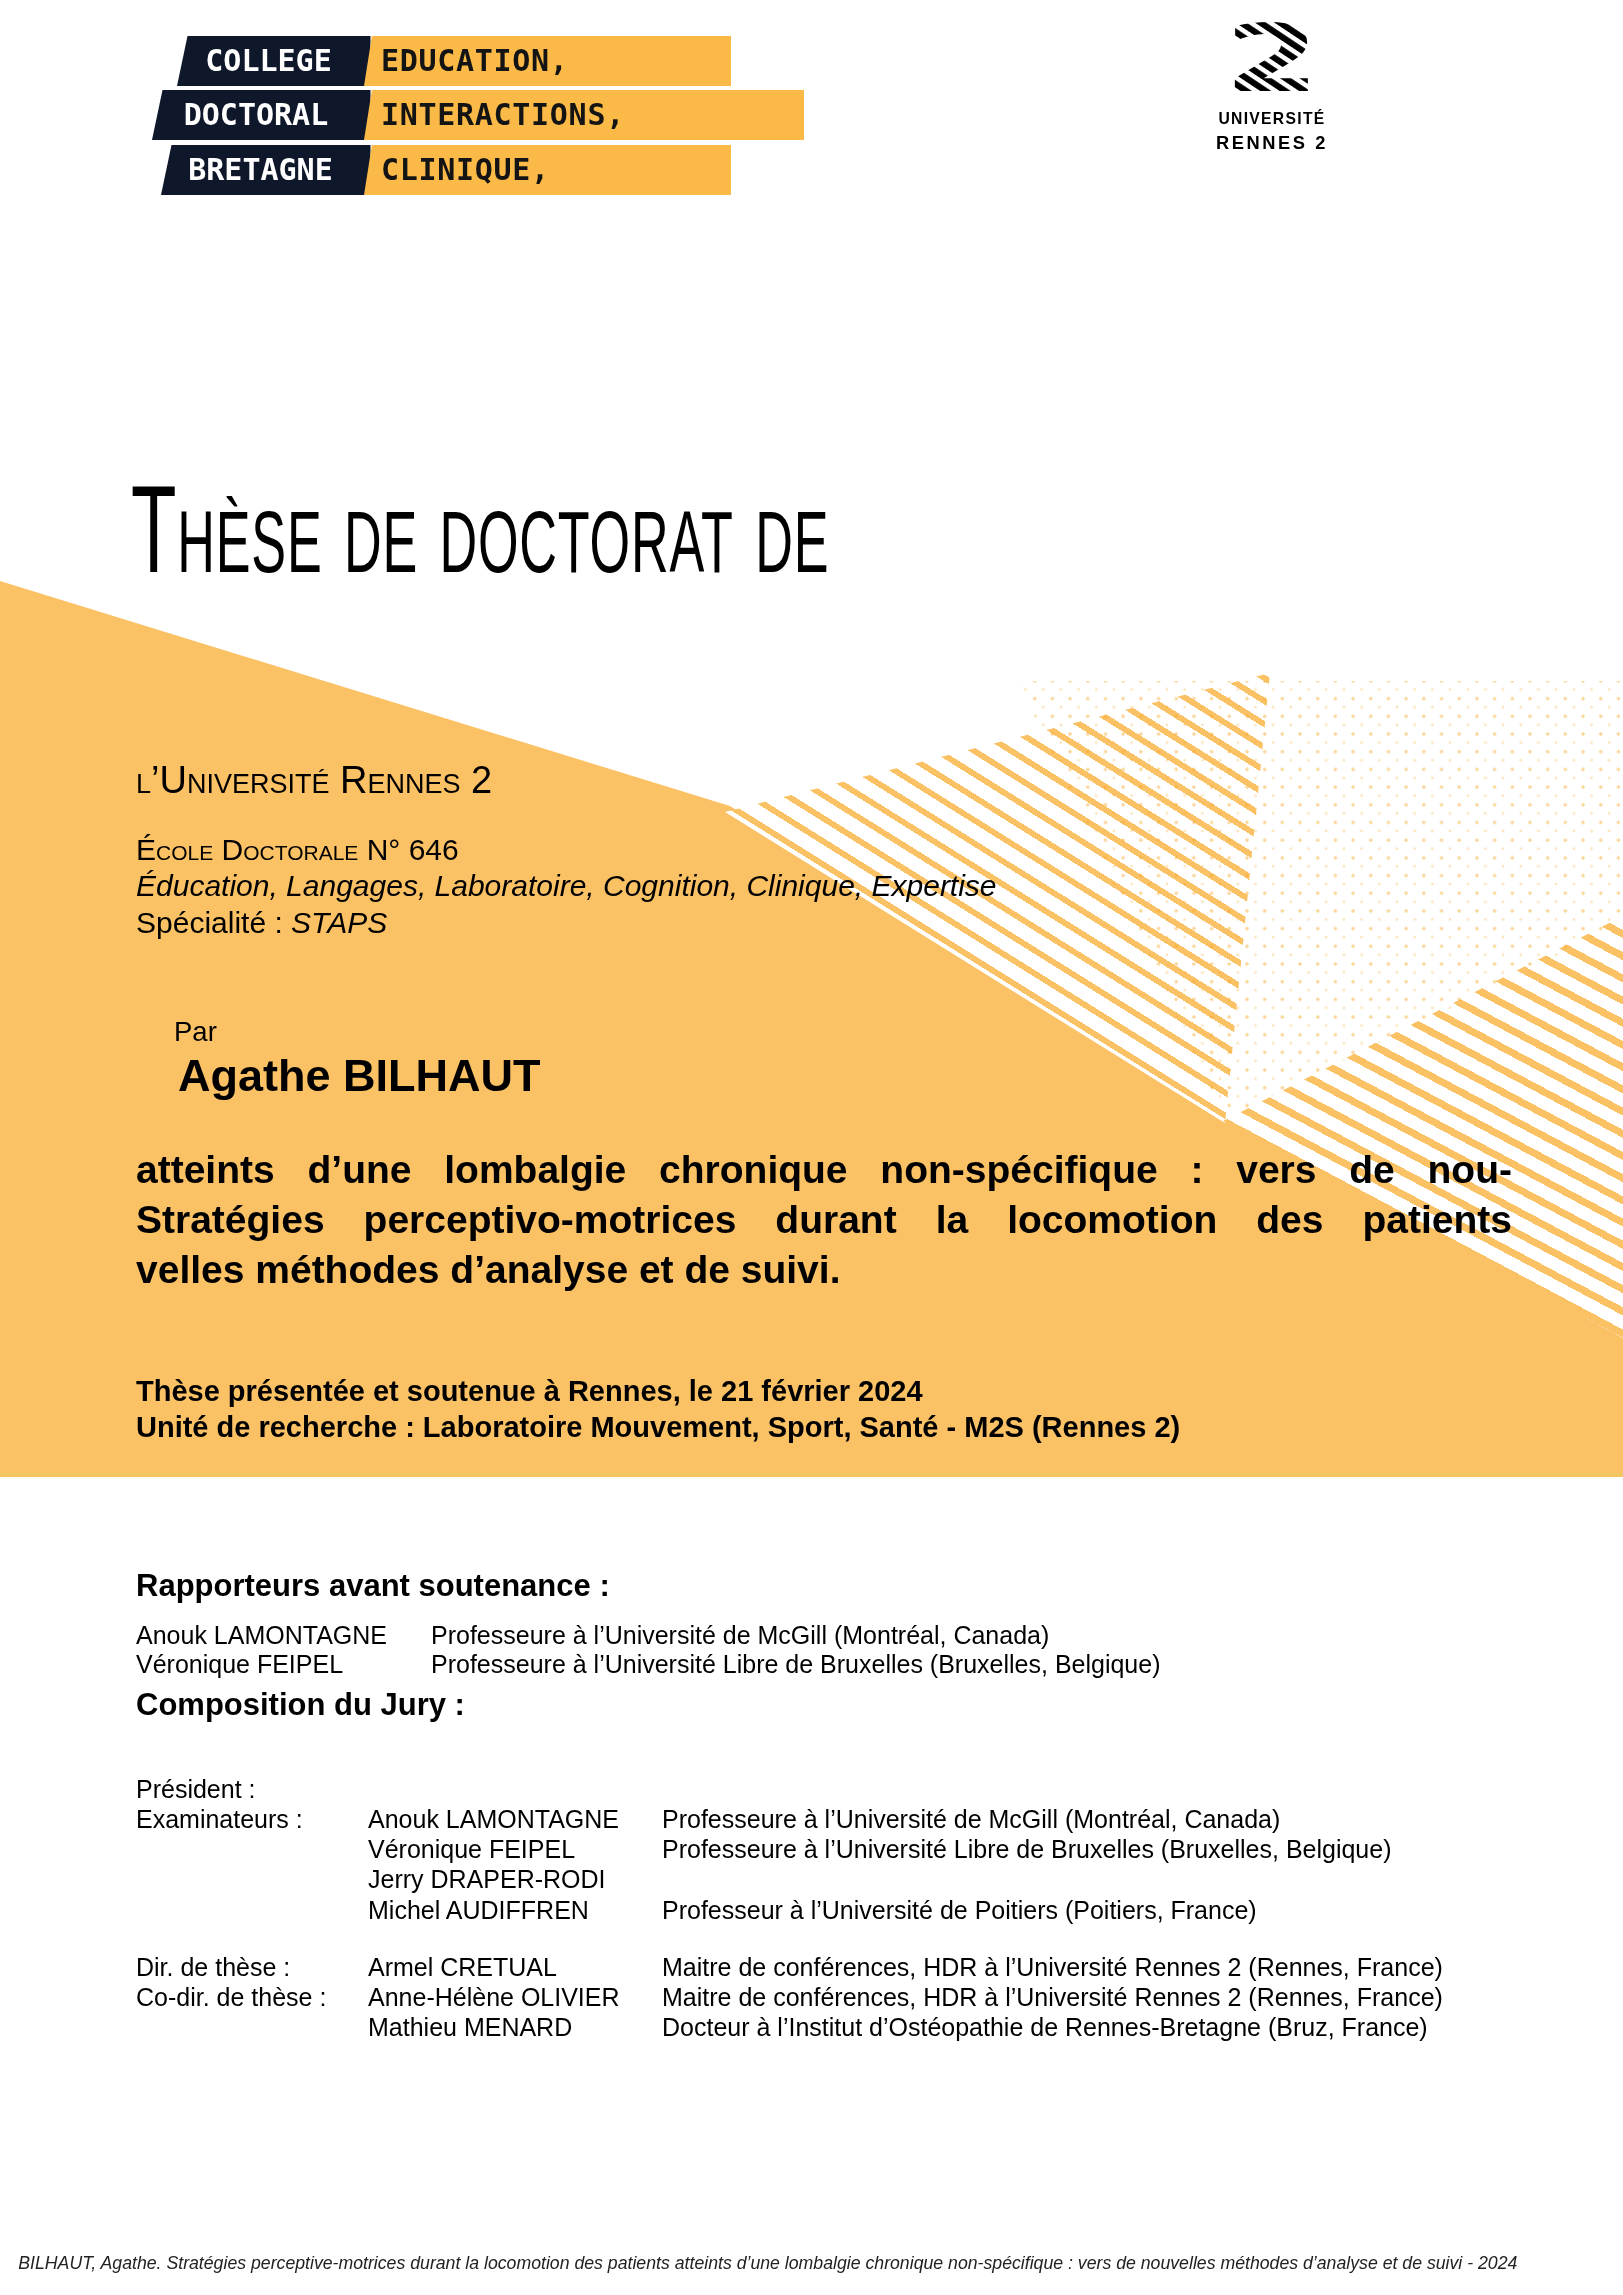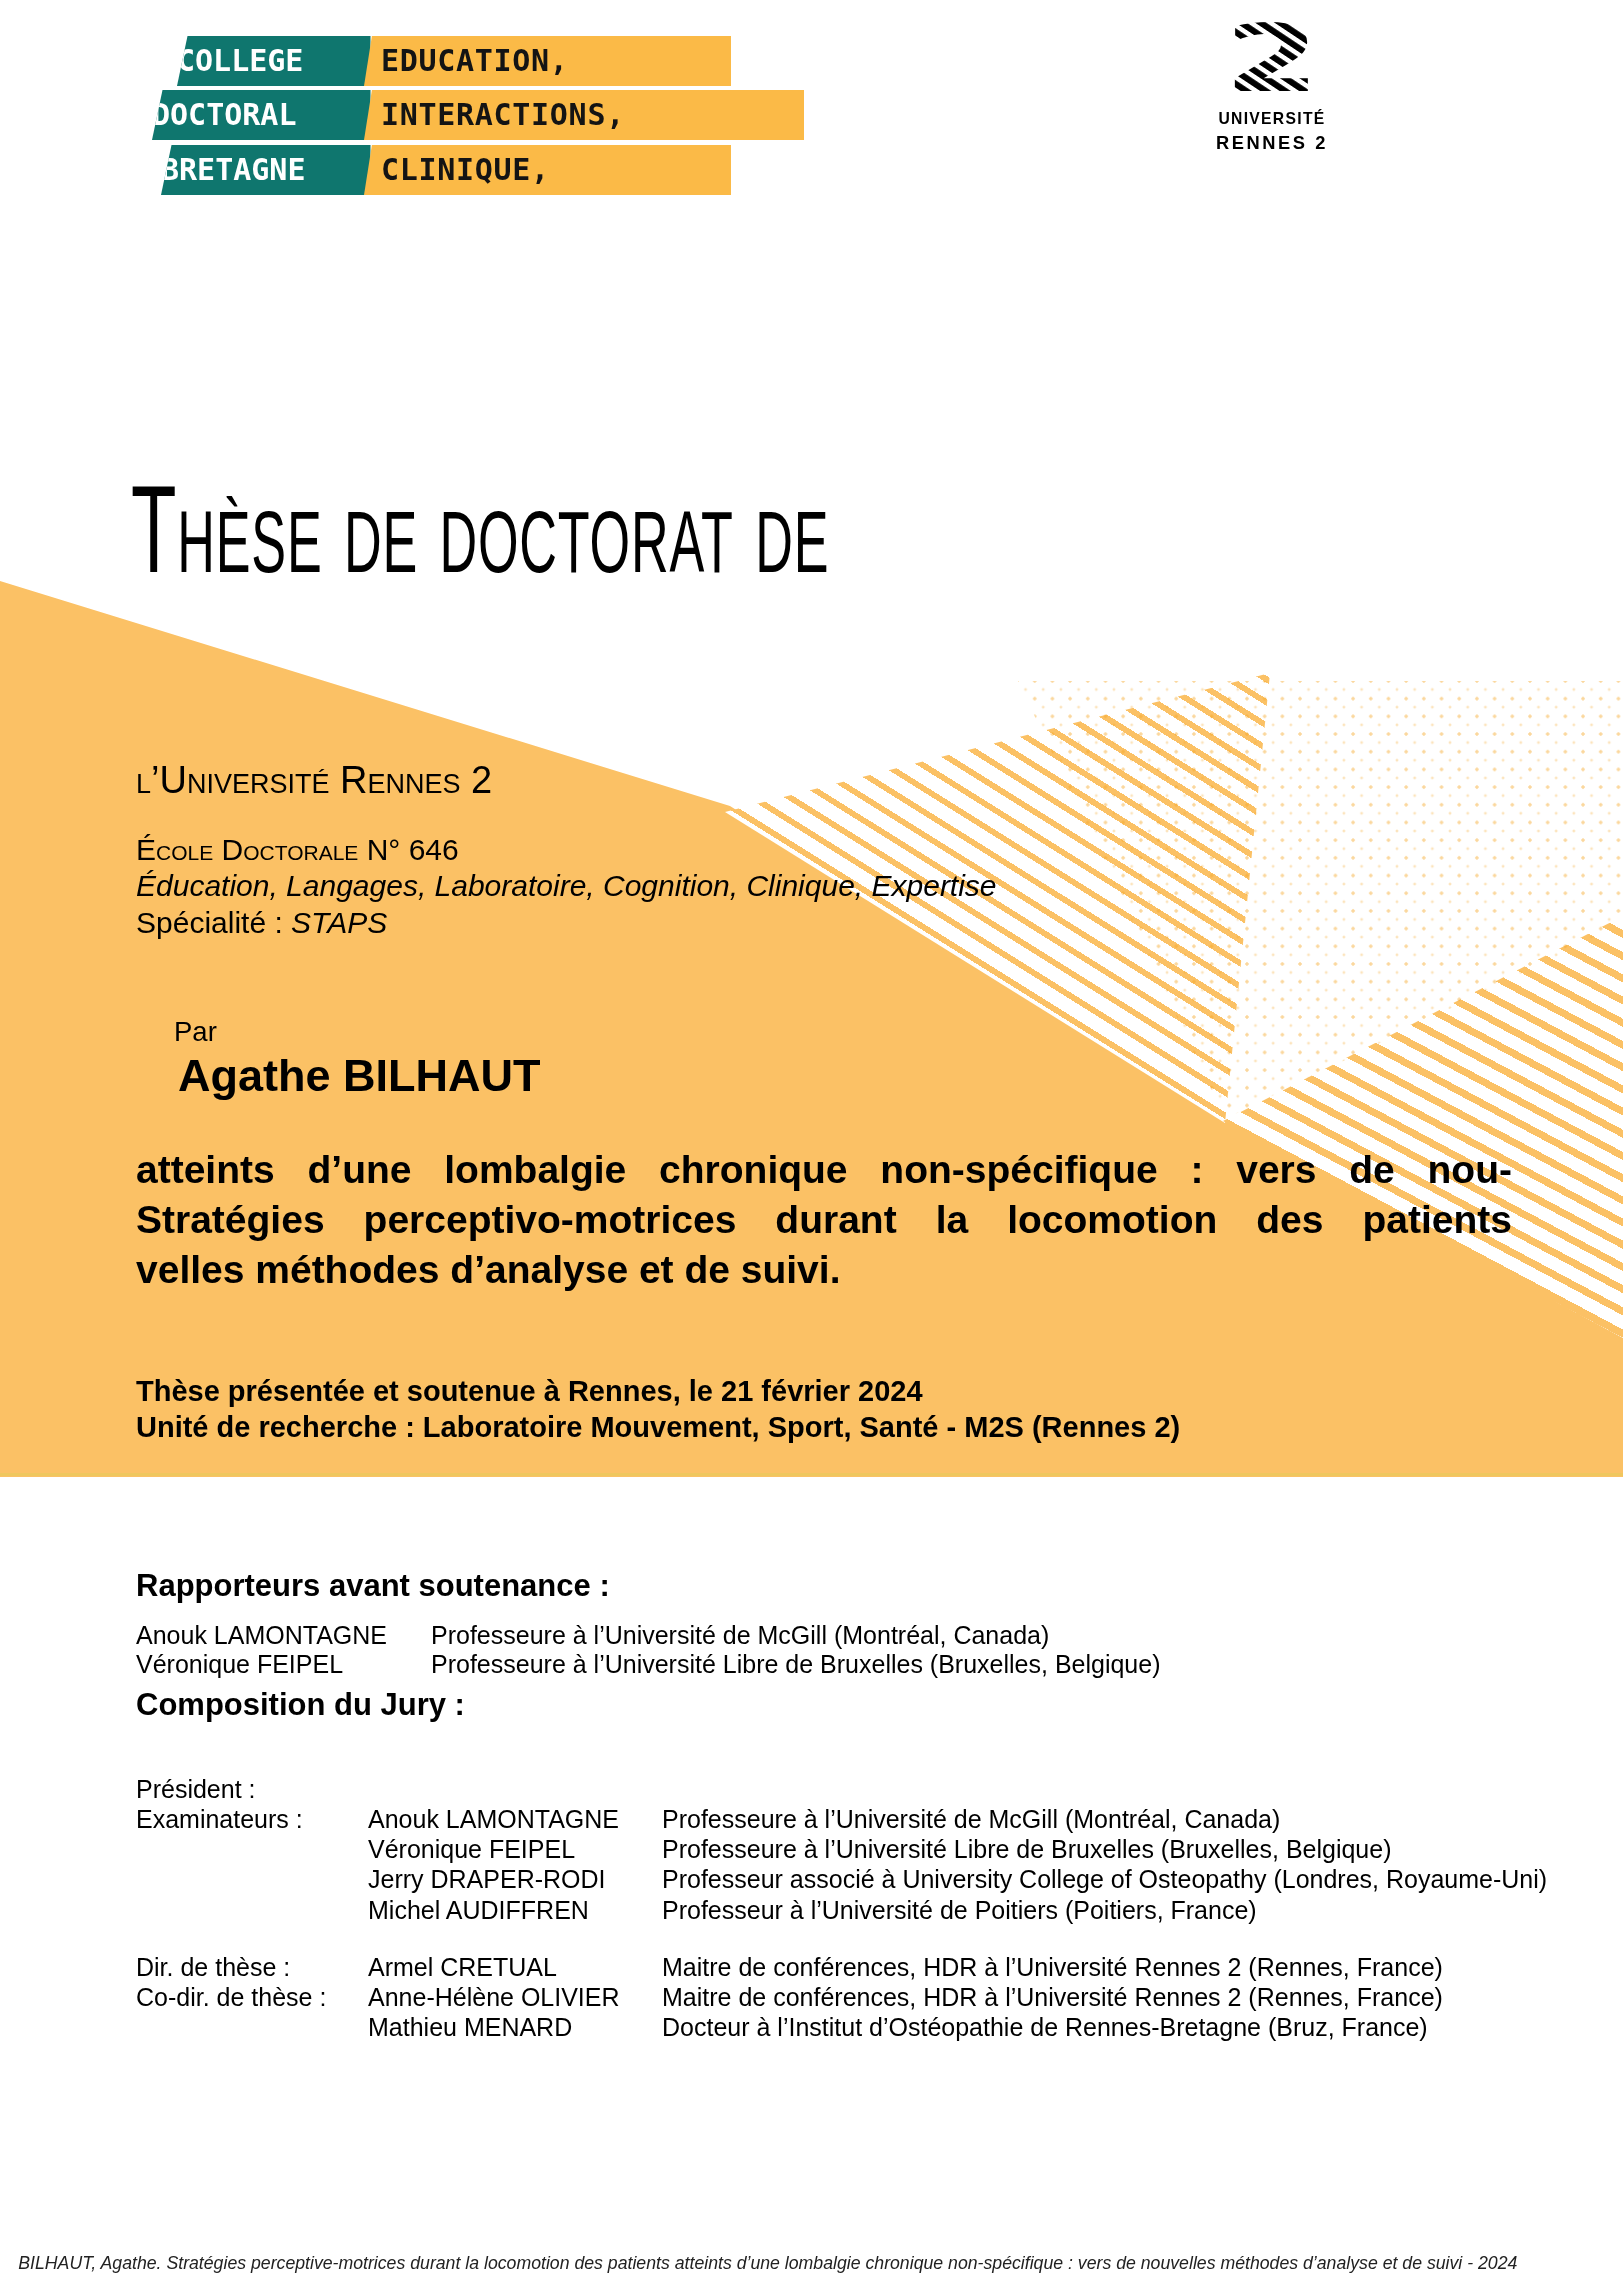--- a/index.html
+++ b/index.html
@@ -41,21 +41,21 @@
       radial-gradient(rgba(246,166,35,.45) 1.4px, rgba(246,166,35,0) 2px),
       radial-gradient(rgba(246,166,35,.30) 1.2px, rgba(246,166,35,0) 1.7px);
     background-size:17.7px 17.7px,17.7px 17.7px;
     background-position:0 0,8.5px 8.5px;
     clip-path:polygon(1018px 681px,1623px 681px,1623px 924px,1225px 1119px);
   }
 
   
   .badge-row{height:50px;line-height:50px;font-family:"DejaVu Sans Mono",monospace;font-weight:bold;font-size:30px;}
   .badge-black{
-    background:#0f766e;color:#fff;text-align:left;padding-right:10.5px;
+    background:#0f172a;color:#fff;text-align:center;padding-right:10.5px;
     clip-path:polygon(10.5px 0,100% 0,100% 100%,0 100%);
   }
   .badge-orange{
     background:#FBBA47;color:#141414;padding-left:17px;letter-spacing:0.7px;
     clip-path:polygon(7.9px 0,100% 0,100% 100%,0 100%);
   }
 
   
   .logo{left:1208px;top:21px;width:128px;text-align:center;}
   .logo-mark{display:block;margin:0 auto;}
@@ -170,21 +170,20 @@
     <span class="c0">Examinateurs :</span>
     <span class="c1">Anouk LAMONTAGNE</span>
     <span class="c2">Professeure à l’Université de McGill (Montréal, Canada)</span>
   </div>
   <div class="abs row" style="top:1835px;">
     <span class="c1">Véronique FEIPEL</span>
     <span class="c2">Professeure à l’Université Libre de Bruxelles (Bruxelles, Belgique)</span>
   </div>
   <div class="abs row" style="top:1865px;">
     <span class="c1">Jerry DRAPER-RODI</span>
-    <span class="c2">Professeur associé à University College of Osteopathy (Londres, Royaume-Uni)</span>
   </div>
   <div class="abs row" style="top:1896px;">
     <span class="c1">Michel AUDIFFREN</span>
     <span class="c2">Professeur à l’Université de Poitiers (Poitiers, France)</span>
   </div>
 
   <div class="abs row" style="top:1953px;">
     <span class="c0">Dir. de thèse :</span>
     <span class="c1">Armel CRETUAL</span>
     <span class="c2">Maitre de conférences, HDR à l’Université Rennes 2 (Rennes, France)</span>

